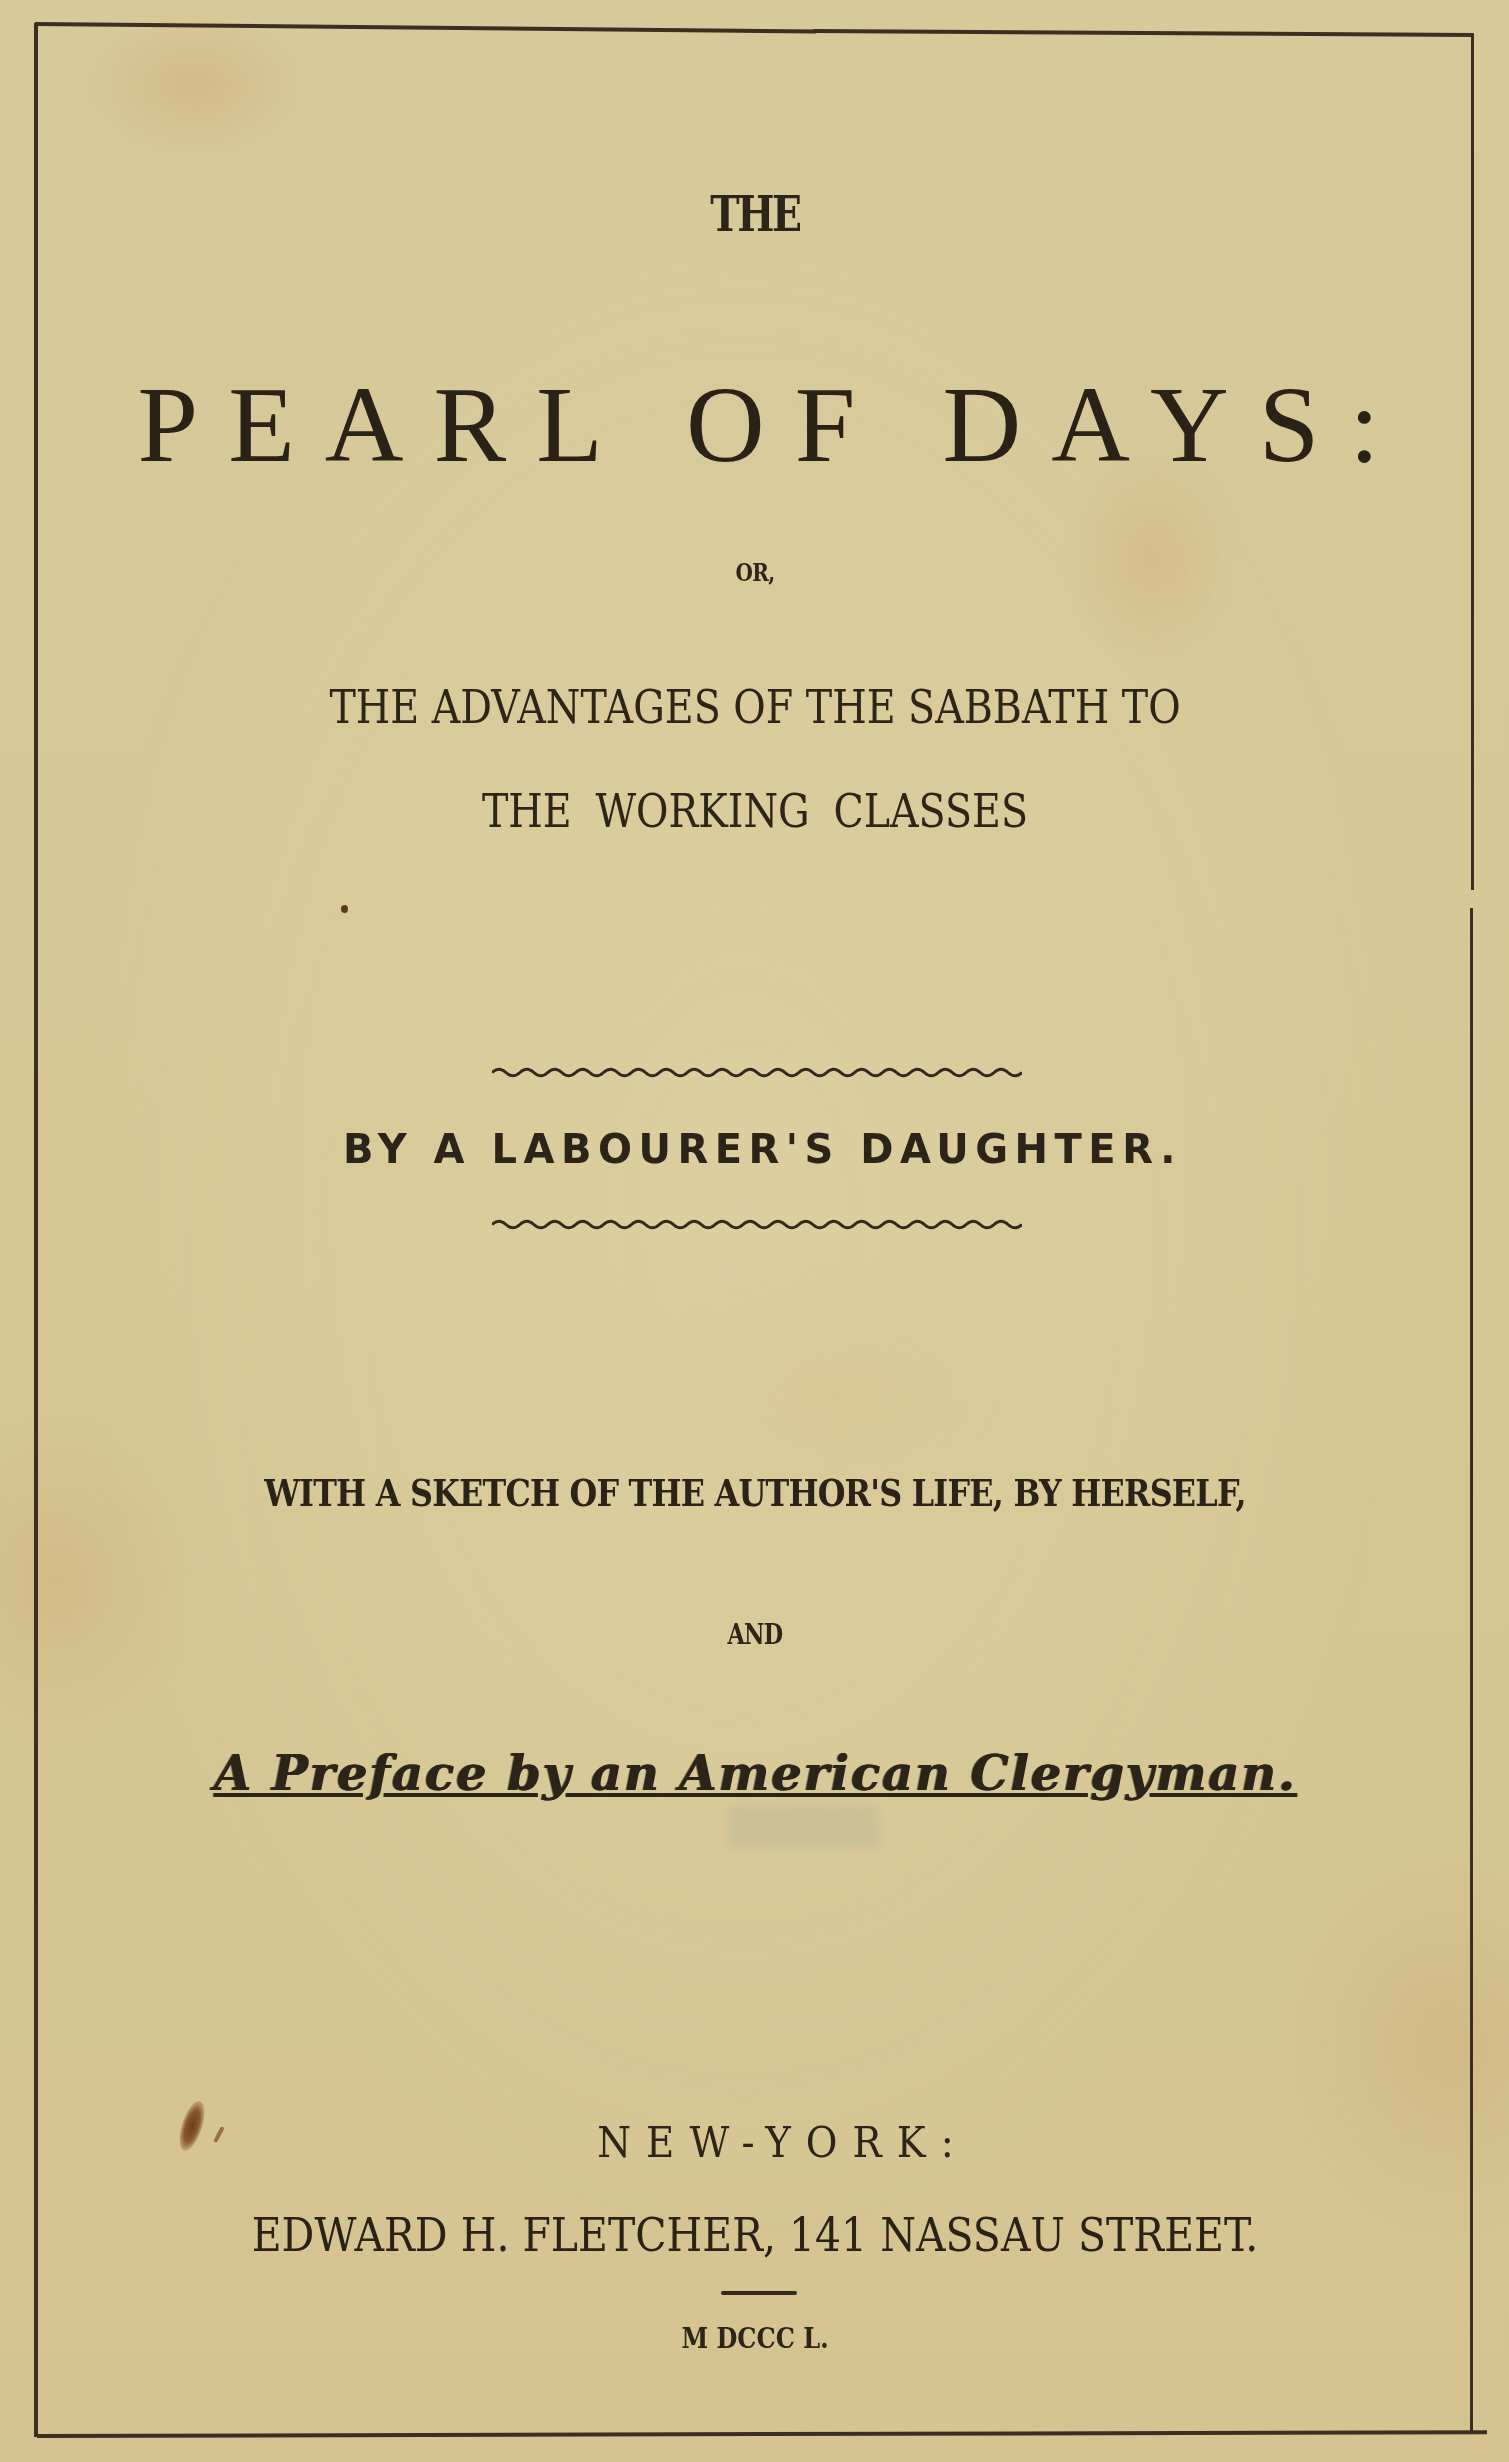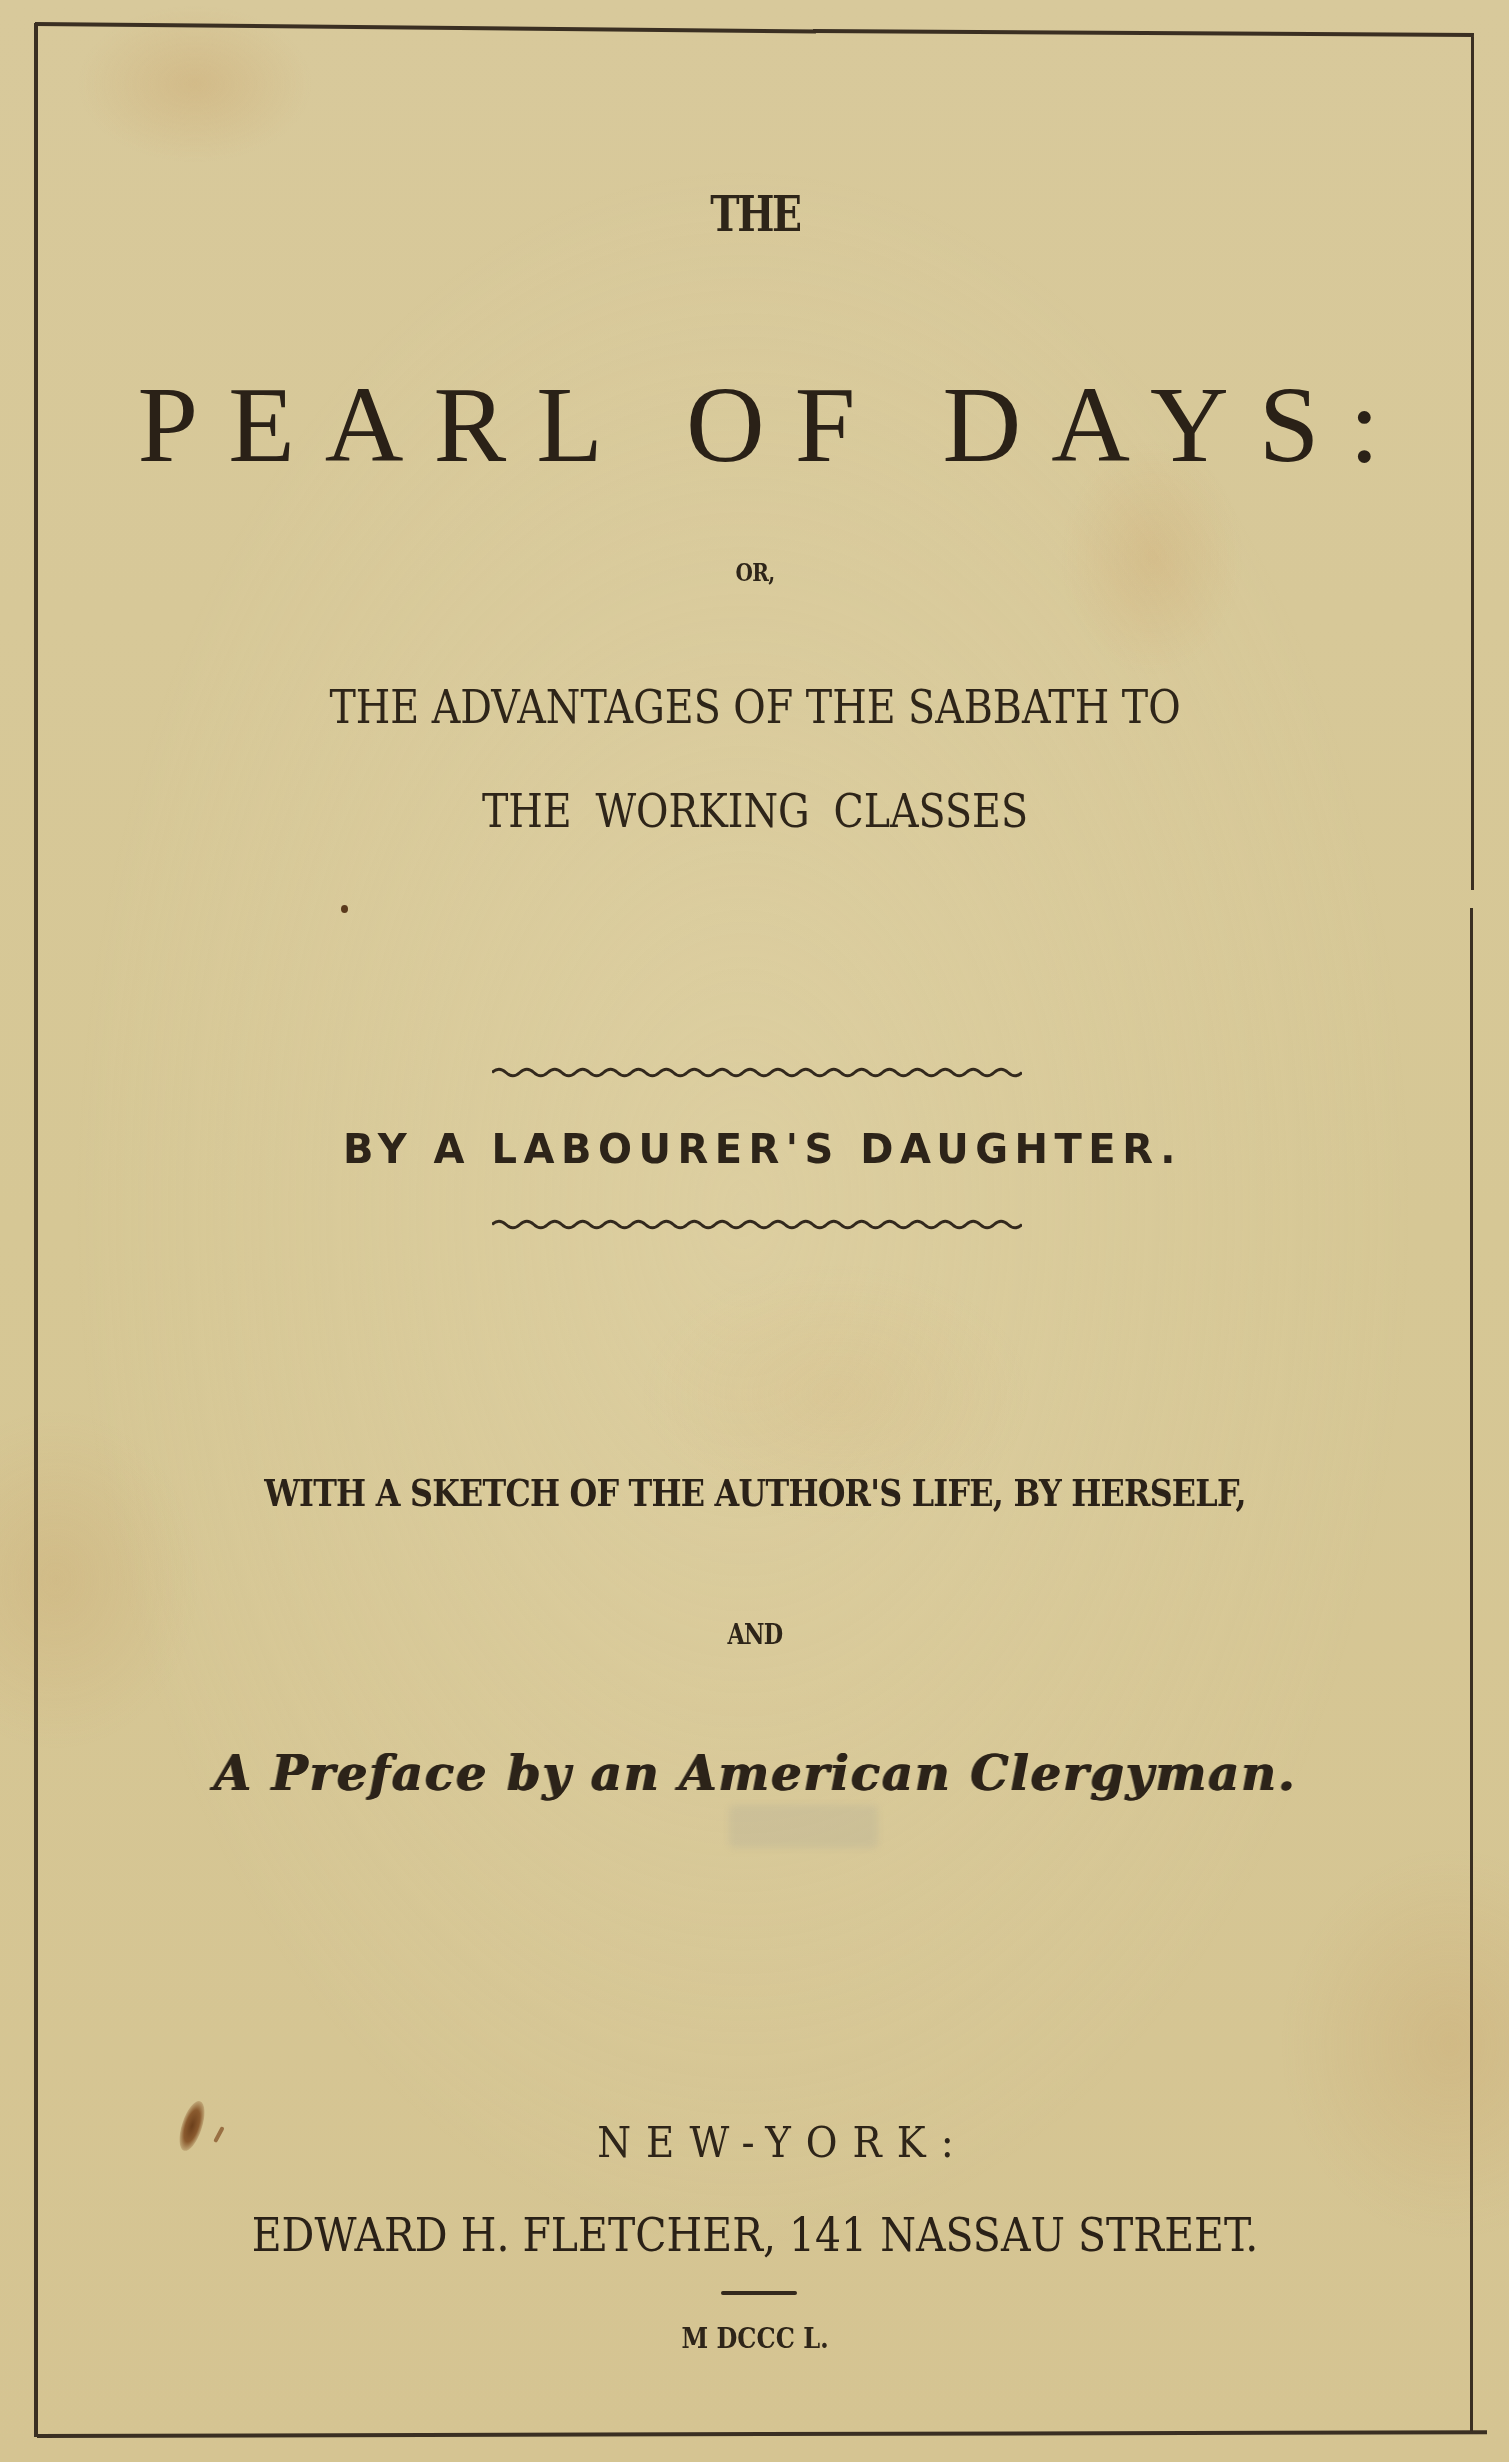--- a/index.html
+++ b/index.html
@@ -135,20 +135,21 @@
 
   .preface {
     top: 1749px;
     font-family: "DejaVu Serif", serif;
     font-weight: bold;
     font-style: italic;
     font-size: 48px;
     letter-spacing: 1.9px;
     color: #2c2319;
     text-shadow: 0.9px 0 0 #2c2319, -0.9px 0 0 rgba(44,35,25,0.5);
+    text-decoration: underline;
   }
 
   .bleed-mark {
     position: absolute;
     left: 729px; top: 1805px;
     width: 149px; height: 43px;
     background: rgba(140,150,150,0.16);
     filter: blur(3.7px);
     border-radius: 5.6px;
   }

